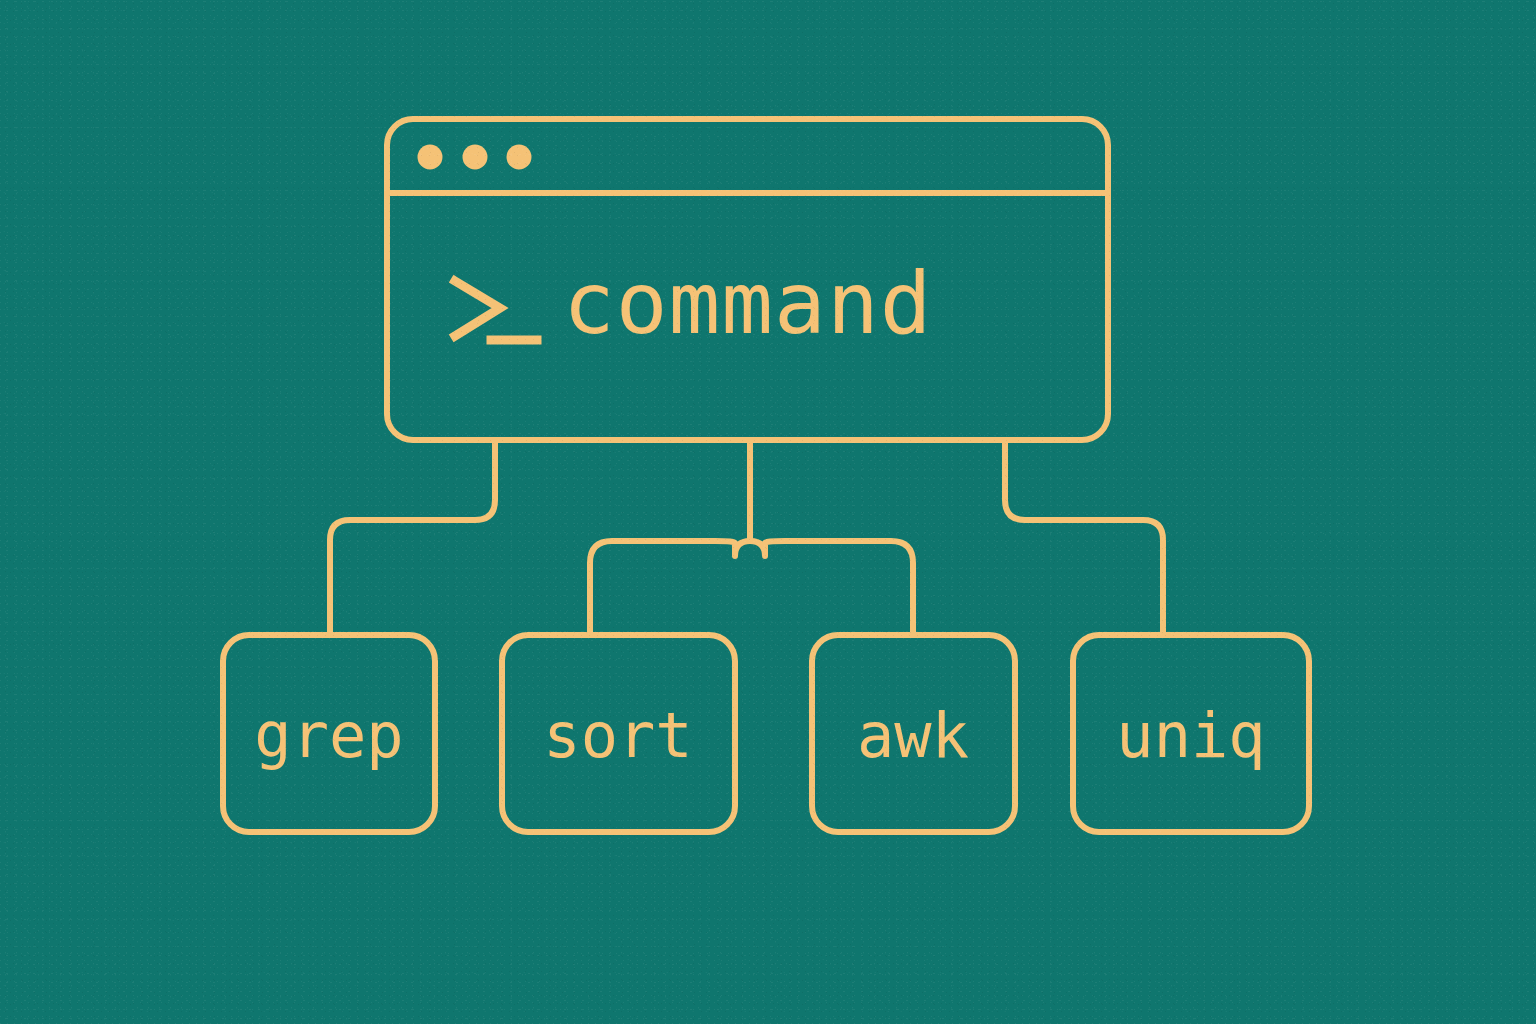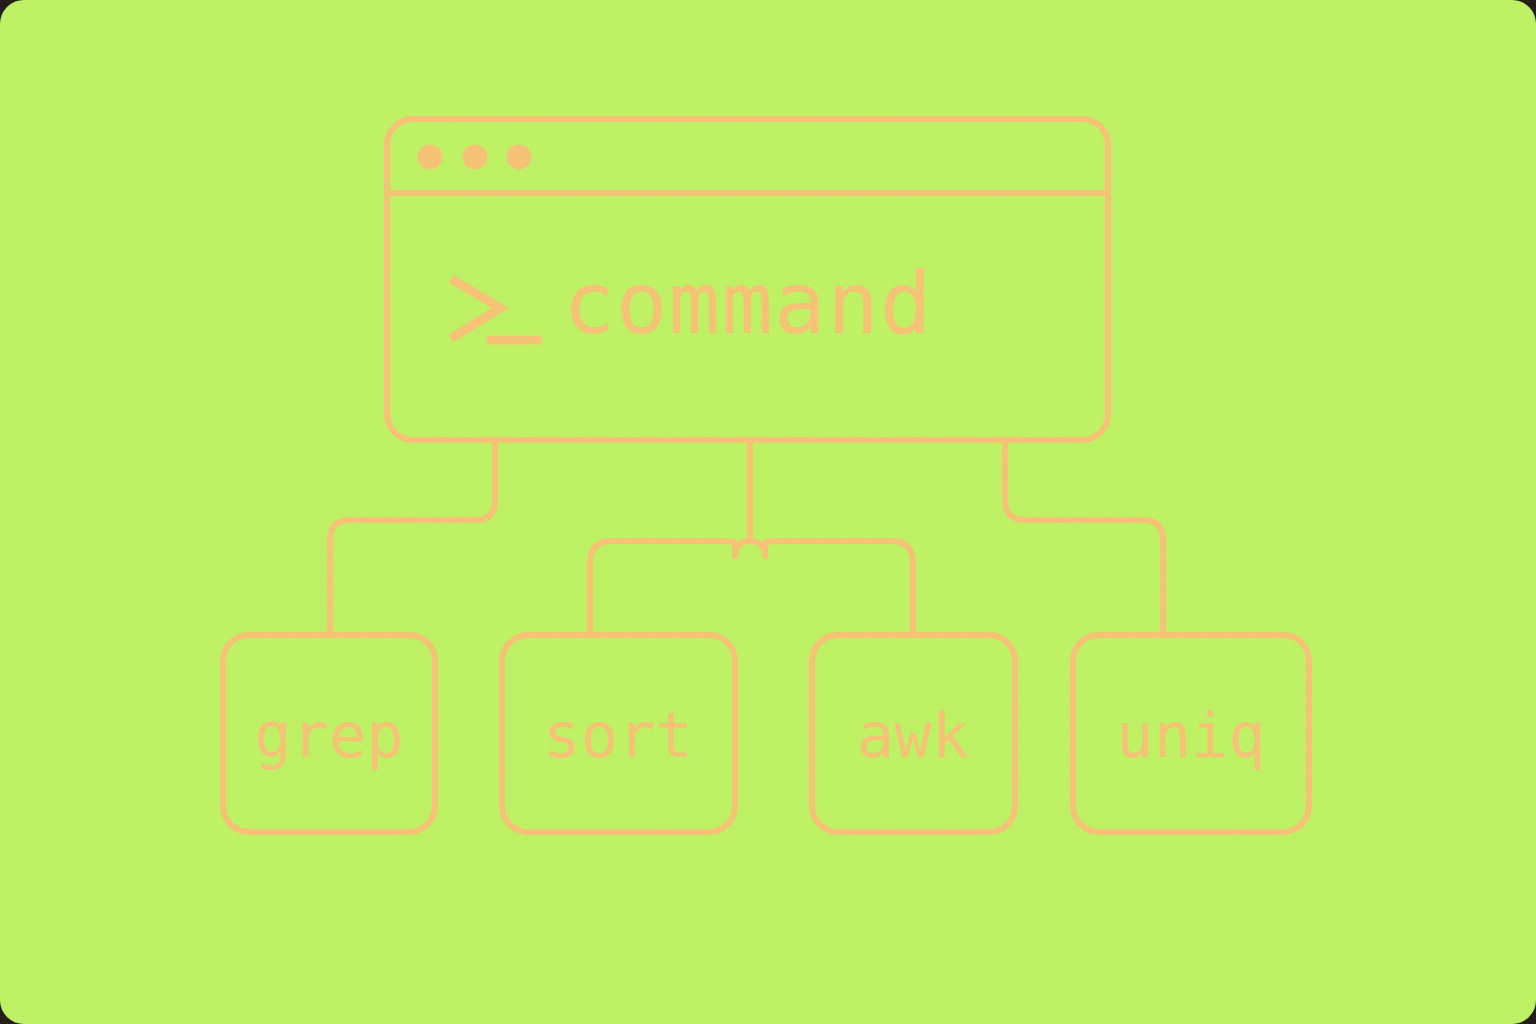--- a/index.html
+++ b/index.html
@@ -77,21 +77,21 @@
     fill: none;
     stroke: #f5c276;
     stroke-width: 9;
     stroke-linecap: square;
     stroke-linejoin: miter;
   }
 </style>
 </head>
 <body style="background: rgb(35, 31, 24);">
 
-<div id="stage" style="background: #bef264; border-radius: 24px;">
+<div id="stage" style="background: #0f766e;">
 
   <svg id="diagram" viewBox="0 0 1536 1024" xmlns="http://www.w3.org/2000/svg">
 
     <g>
 
       <path class="stroke" d="M 495 440 L 495 500 Q 495 520 475 520 L 350 520 Q 330 520 330 540 L 330 635" stroke="#f5c276"></path>
 
       <path class="stroke" d="M 750 440 L 750 541" stroke="#f5c276"></path>
 
       <path class="stroke" d="M 750 541 Q 735 541 735 556 L 735 543 Q 735 541 715 541 L 612 541 Q 590 541 590 563 L 590 635" stroke="#f5c276"></path>

